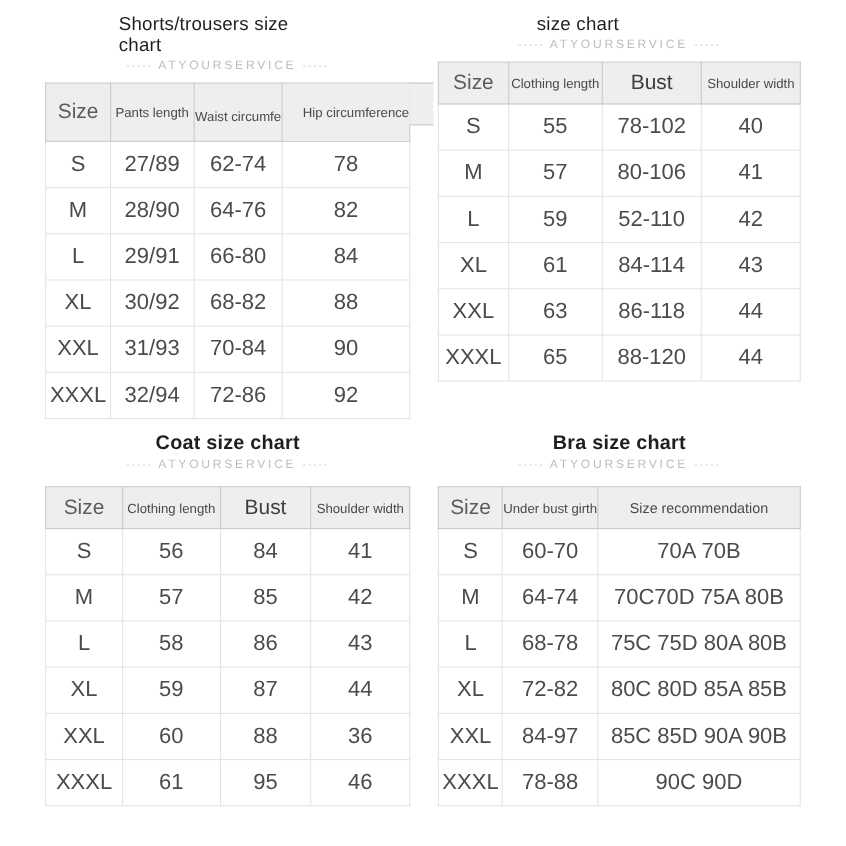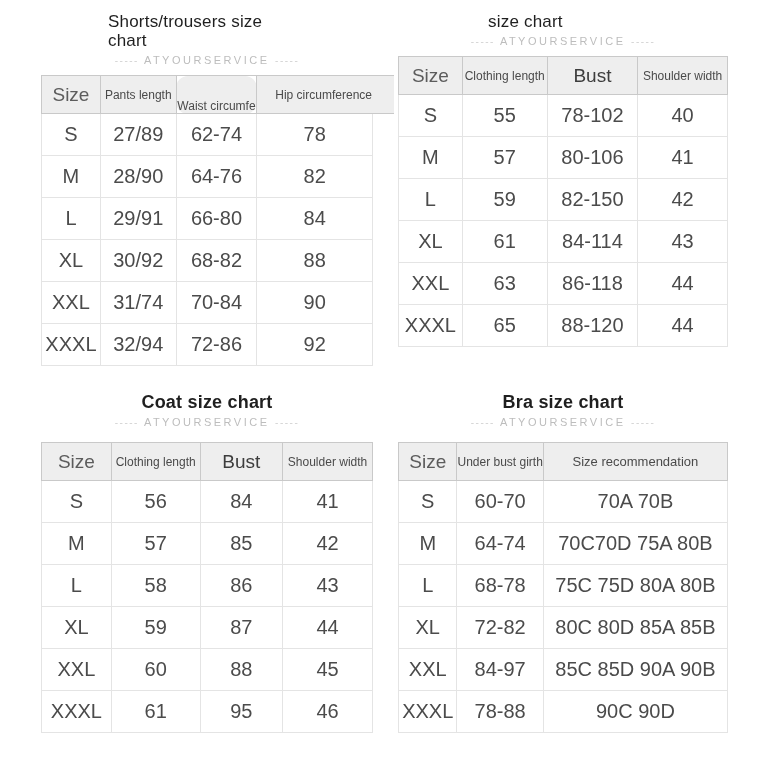--- a/index.html
+++ b/index.html
@@ -45,21 +45,21 @@
     font-size:20px;color:#4b4b4b;white-space:nowrap;
   }
   
   table.size-table thead th:first-child{font-size:19px;color:#5c5c5c;}
   
   #t-sleeve thead th:nth-child(3),
   #t-coat thead th:nth-child(3){font-size:19px;color:#3d3d3d;}
   
   #t-bra thead th:nth-child(3){font-size:13px;margin-top:47px;}
   
-  #t-shorts thead th:nth-child(3){vertical-align:bottom;padding-bottom:0;border-radius:12px;}
+  #t-shorts thead th:nth-child(3){vertical-align:bottom;padding-bottom:15px;}
   #t-shorts thead th:nth-child(4){position:relative;text-indent:18px;}
   #t-shorts thead th:nth-child(4)::after{
     content:"";position:absolute;top:-1px;right:-22px;width:22px;height:37px;
     background:#eeeeee;border-top:1px solid #c9c9c9;border-bottom:1px solid #c9c9c9;
   }
 </style>
 </head>
 <body>
 
 <div class="page">
@@ -110,21 +110,21 @@
               <td>84</td>
             </tr>
             <tr>
               <td>XL</td>
               <td>30/92</td>
               <td>68-82</td>
               <td>88</td>
             </tr>
             <tr>
               <td>XXL</td>
-              <td>31/74</td>
+              <td>31/93</td>
               <td>70-84</td>
               <td>90</td>
             </tr>
             <tr>
               <td>XXXL</td>
               <td>32/94</td>
               <td>72-86</td>
               <td>92</td>
             </tr>
           </tbody>
@@ -164,21 +164,21 @@
             </tr>
             <tr>
               <td>M</td>
               <td>57</td>
               <td>80-106</td>
               <td>41</td>
             </tr>
             <tr>
               <td>L</td>
               <td>59</td>
-              <td>82-150</td>
+              <td>52-110</td>
               <td>42</td>
             </tr>
             <tr>
               <td>XL</td>
               <td>61</td>
               <td>84-114</td>
               <td>43</td>
             </tr>
             <tr>
               <td>XXL</td>
@@ -242,21 +242,21 @@
             <tr>
               <td>XL</td>
               <td>59</td>
               <td>87</td>
               <td>44</td>
             </tr>
             <tr>
               <td>XXL</td>
               <td>60</td>
               <td>88</td>
-              <td>45</td>
+              <td>36</td>
             </tr>
             <tr>
               <td>XXXL</td>
               <td>61</td>
               <td>95</td>
               <td>46</td>
             </tr>
           </tbody>
       </table>
     </section>

